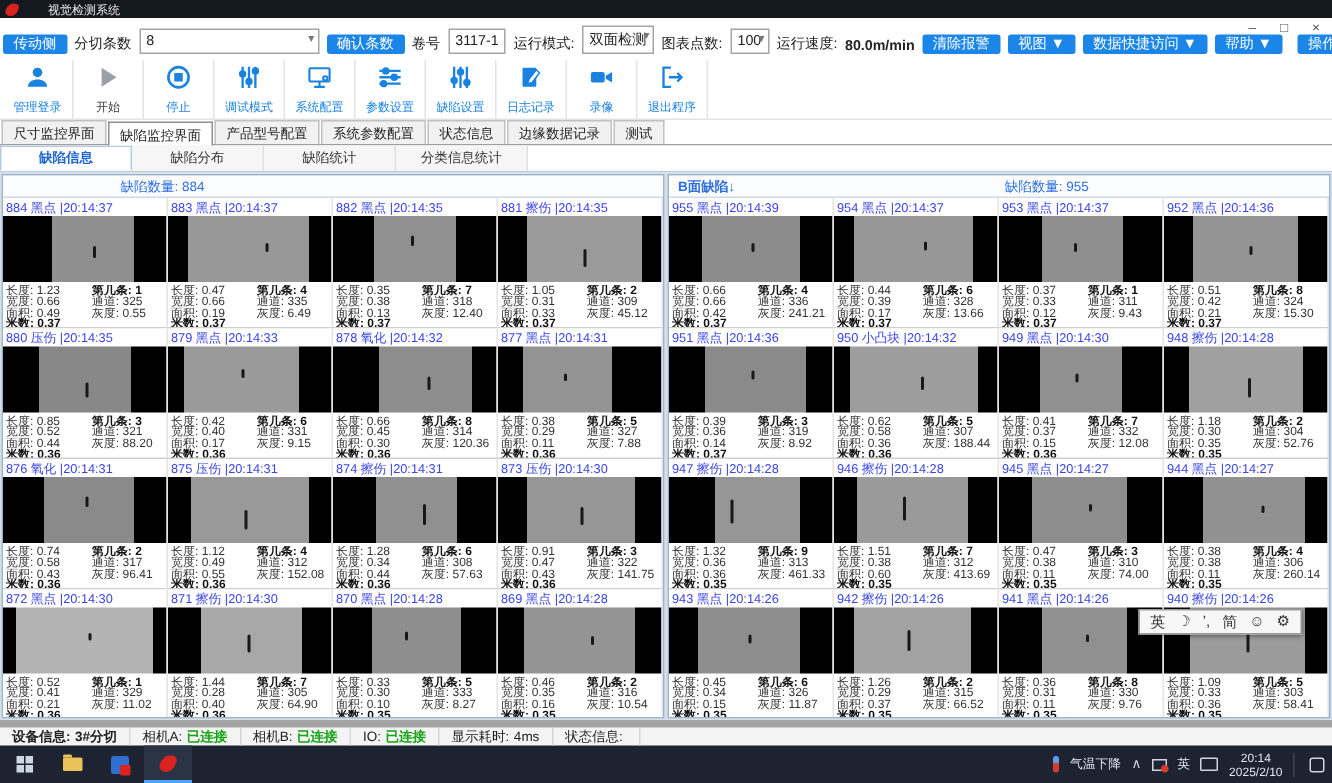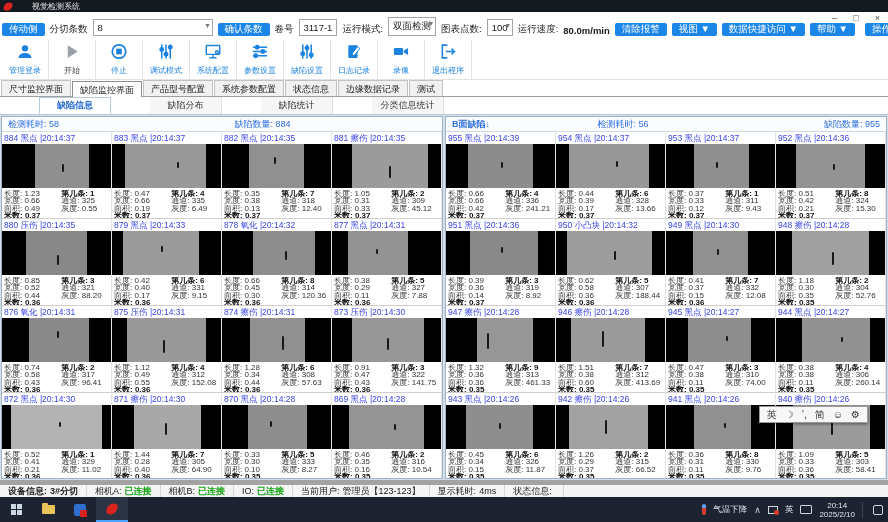--- a/index.html
+++ b/index.html
@@ -30,21 +30,21 @@
   .tool-btn .tlabel { font-size:8px; color:#1b82e0; white-space:nowrap; }
   .tool-btn.disabled .tlabel { color:#3c3c3c; }
 
   
   .tabs { height:17px; display:flex; border-bottom:1px solid #9f9f9f; background:#fff; font-size:9px; padding-left:1px; }
   .tab { padding:2px 7px 2px 7px; border:1px solid #c2c2c2; border-bottom:none; background:#f1f1f1; color:#222; margin-right:1px; white-space:nowrap; cursor:pointer; }
   .tab.active { background:#fff; border-color:#8f8f8f; position:relative; top:1px; padding-bottom:3px; }
 
   
   .subtabs { height:18px; display:flex; background:#fff; border-bottom:1px solid #b9c9dd; font-size:9px; }
-  .subtab { width:72px; display:flex; align-items:center; justify-content:center; border-right:1px solid #e0e0e0; color:#333; background:#f6f6f6; cursor:pointer; white-space:nowrap;margin-left:39px; }
+  .subtab { width:88px; display:flex; align-items:center; justify-content:center; border-right:1px solid #e0e0e0; color:#333; background:#f6f6f6; cursor:pointer; white-space:nowrap; }
   .subtab.active { color:#1f66d1; background:#fff; border:1px solid #b9c9dd; border-bottom:1px solid #fff; font-weight:bold; }
 
   
   .content { height:365px; display:flex; gap:2px; background:#d7dee6; padding:1px; }
   .panel { flex:1; background:#fff; border:1px solid #9ab4cc; display:flex; flex-direction:column; overflow:hidden; }
   .panel-header { height:15px; flex:0 0 15px; display:flex; align-items:center; font-size:9px; color:#2e6fe0; background:#fbfcfe; border-bottom:1px solid #cdd9e6; padding:0 6px; }
   .ph-title { font-weight:bold; width:34%; white-space:nowrap; }
   .ph-time { width:36%; white-space:nowrap; }
   .ph-count { width:30%; text-align:right; white-space:nowrap; }
   .grid { flex:1; display:grid; grid-template-columns:repeat(4,1fr); grid-auto-rows:87px; overflow:hidden; }
@@ -222,21 +222,20 @@
 <div class="subtabs" id="subtabs">
     <div class="subtab active">缺陷信息</div>
     <div class="subtab">缺陷分布</div>
     <div class="subtab">缺陷统计</div>
     <div class="subtab">分类信息统计</div>
   </div>
 
 <div class="content" id="content">
     <div class="panel">
       <div class="panel-header">
-        <span class="ph-time">检测耗时:  58</span>
         <span class="ph-count">缺陷数量:  884</span>
       </div>
       <div class="grid">
         <div class="cell">
           <div class="cell-title">884 黑点 |20:14:37</div>
           <div class="cell-img" style="background: linear-gradient(90deg, rgb(0, 0, 0) 0px, rgb(0, 0, 0) 30%, rgb(143, 143, 143) 30%, rgb(143, 143, 143) 80%, rgb(0, 0, 0) 80%, rgb(0, 0, 0) 100%);">
             <div class="speck" style="left: 55%; top: 45%; height: 8px;"></div>
           </div>
           <div class="cell-info">
             <div class="ci-l">
@@ -535,21 +534,20 @@
               <div class="m">通道: 316</div>
               <div class="m">灰度: 10.54</div>
             </div>
           </div>
         </div>
       </div>
     </div>
     <div class="panel">
       <div class="panel-header">
         <span class="ph-title">B面缺陷↓</span>
-        <span class="ph-time">检测耗时:  56</span>
         <span class="ph-count">缺陷数量:  955</span>
       </div>
       <div class="grid">
         <div class="cell">
           <div class="cell-title">955 黑点 |20:14:39</div>
           <div class="cell-img" style="background: linear-gradient(90deg, rgb(0, 0, 0) 0px, rgb(0, 0, 0) 20%, rgb(140, 140, 140) 20%, rgb(140, 140, 140) 80%, rgb(0, 0, 0) 80%, rgb(0, 0, 0) 100%);">
             <div class="speck" style="left: 50%; top: 42%; height: 6px;"></div>
           </div>
           <div class="cell-info">
             <div class="ci-l">
@@ -863,24 +861,20 @@
       <span>相机A:</span>
       <span class="green">已连接</span>
     </div>
     <div class="st-item">
       <span>相机B:</span>
       <span class="green">已连接</span>
     </div>
     <div class="st-item">
       <span>IO:</span>
       <span class="green">已连接</span>
-    </div>
-    <div class="st-item">
-      <span>当前用户:</span>
-      <span>管理员【123-123】</span>
     </div>
     <div class="st-item">
       <span>显示耗时:</span>
       <span>4ms</span>
     </div>
     <div class="st-item">
       <span>状态信息:</span>
       <span></span>
     </div>
   </div>

